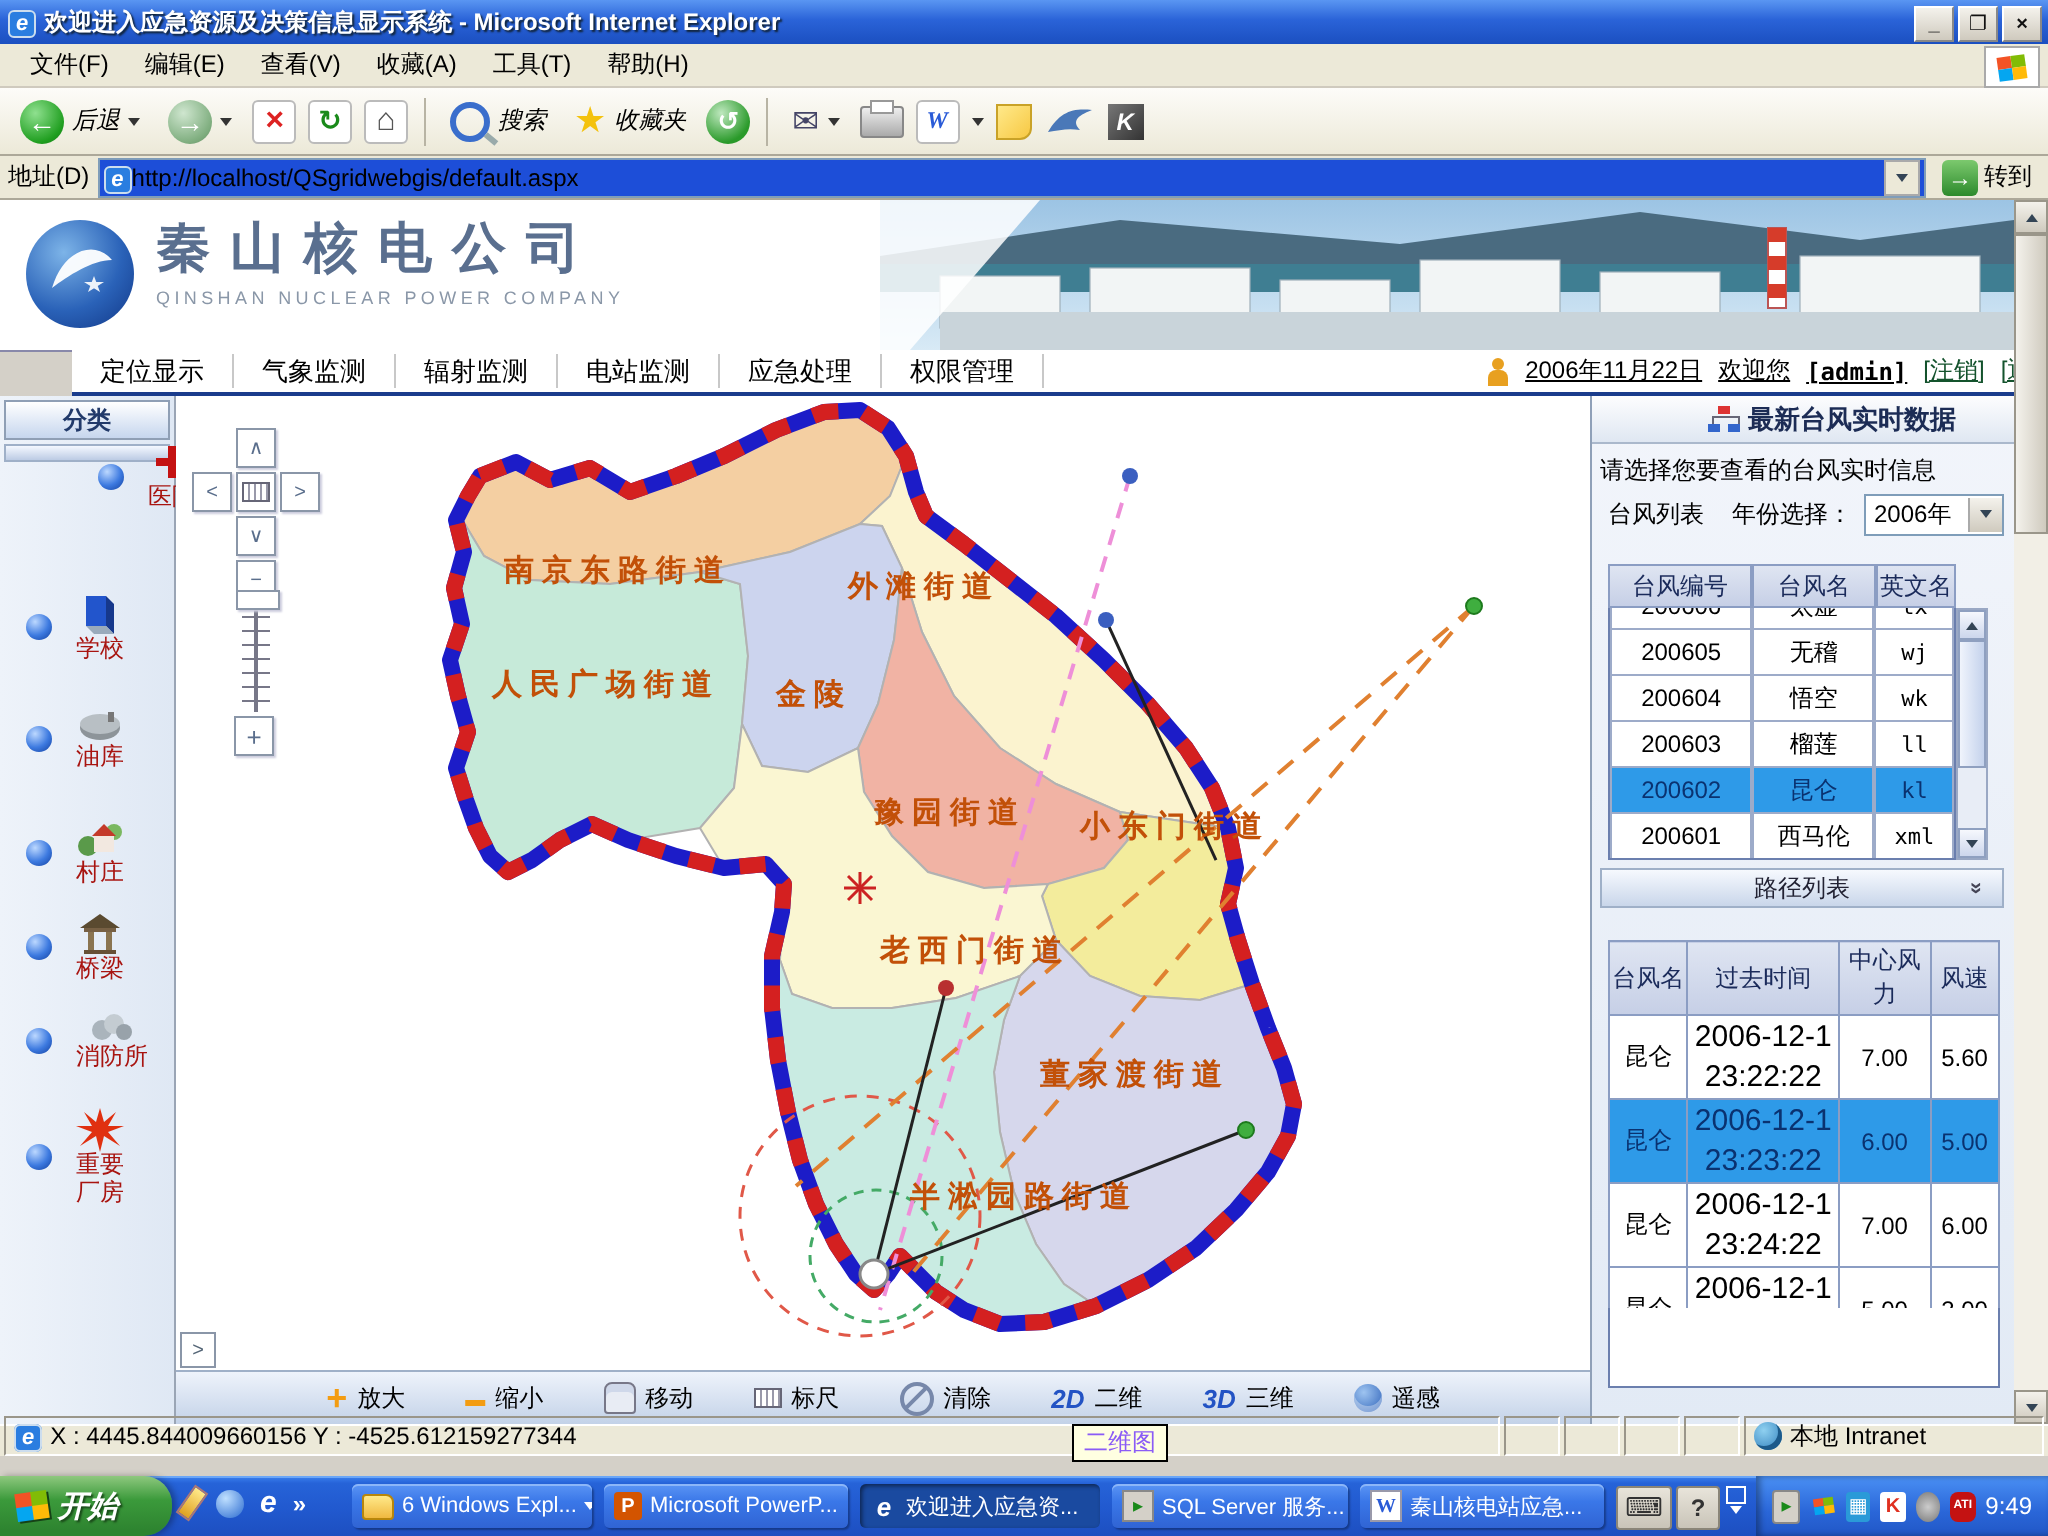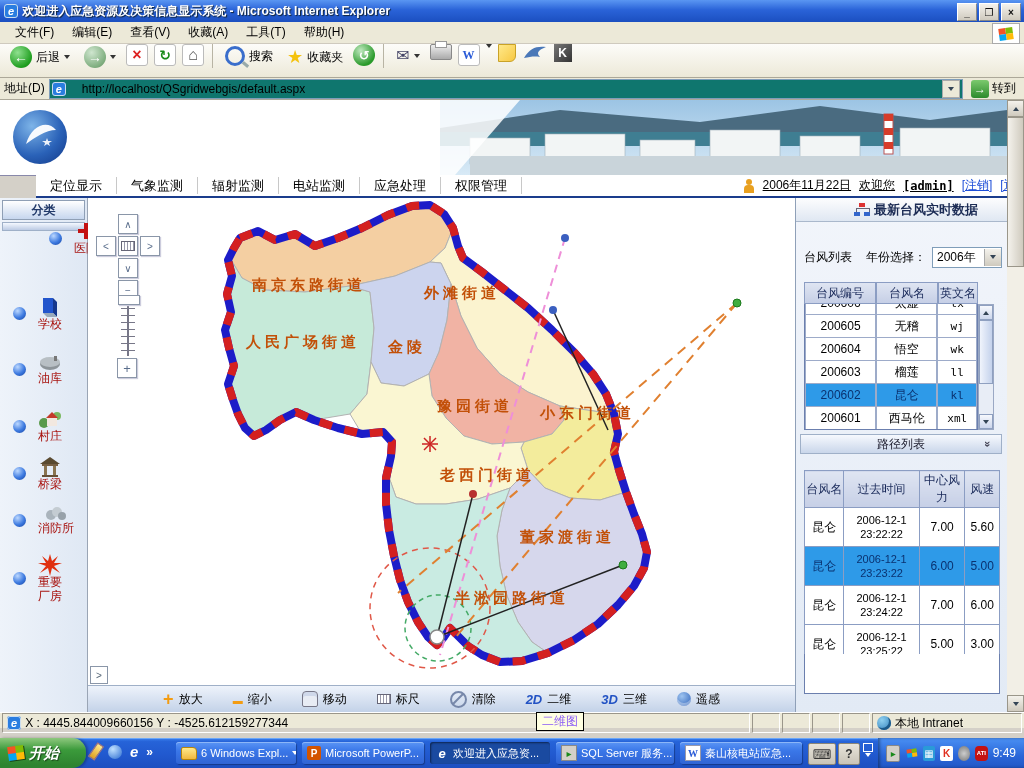--- a/index.html
+++ b/index.html
@@ -22,21 +22,21 @@
   .menubar{left:0;top:22px;width:1024px;height:22px;background:#ece9d8;border-bottom:1px solid #cfcabe;
     display:flex;align-items:center;padding-left:6px;box-sizing:border-box;color:#000;}
   .menubar .mi{padding:2px 9px;cursor:default;}
   .winflag{position:absolute;right:4px;top:1px;width:26px;height:19px;background:#fff;border:1px solid #aaa;
     display:flex;align-items:center;justify-content:center;}
   .flaggrid{width:14px;height:12px;display:grid;grid-template-columns:7px 7px;grid-template-rows:6px 6px;transform:rotate(-8deg);}
   .flaggrid i:nth-child(1){background:#f35325;}.flaggrid i:nth-child(2){background:#81bc06;}
   .flaggrid i:nth-child(3){background:#05a6f0;}.flaggrid i:nth-child(4){background:#ffba08;}
   
   .toolbar{left:0;top:44px;width:1024px;height:34px;background:linear-gradient(180deg,#fdfcf9,#ece9d8);
-    border-bottom:1px solid #aca899;display:flex;align-items:flex-start;gap:6px;padding:0 6px;box-sizing:border-box;}
+    border-bottom:1px solid #aca899;display:flex;align-items:center;gap:6px;padding:0 6px;box-sizing:border-box;font-style:italic;}
   .tbtn{display:flex;align-items:center;gap:4px;padding:2px 4px;color:#000;}
   .sep{width:1px;height:24px;background:#b8b4a4;margin:0 2px;}
   .cir{width:22px;height:22px;border-radius:50%;display:flex;align-items:center;justify-content:center;
     color:#fff;font-size:14px;font-weight:bold;}
   .back-c{background:radial-gradient(circle at 35% 30%,#8fe08f,#1f9e1f 70%,#157515);}
   .fwd-c{background:radial-gradient(circle at 35% 30%,#cfe6cf,#7fae7f 70%,#5e8a5e);}
   .g-left-arr::before{content:"←";} .g-right-arr::before{content:"→";}
   .sq{width:20px;height:20px;background:#fff;border:1px solid #bbb;border-radius:3px;
     display:flex;align-items:center;justify-content:center;font-weight:bold;}
   .stop-x::before{content:"×";color:#d22;font-size:16px;}
@@ -50,38 +50,38 @@
   .printer{width:20px;height:14px;background:linear-gradient(180deg,#eee,#aaa);border:1px solid #888;border-radius:2px;position:relative;}
   .printer::before{content:"";position:absolute;left:4px;top:-4px;width:10px;height:5px;background:#fff;border:1px solid #999;}
   .word-w::before{content:"W";color:#2a5bd7;font-family:"Liberation Serif",serif;}
   .note{width:16px;height:16px;background:linear-gradient(135deg,#ffe98a,#f7c843);border:1px solid #c9a227;border-bottom-right-radius:6px;}
   .kbox{width:18px;height:18px;background:linear-gradient(135deg,#777,#333);color:#fff;display:flex;align-items:center;justify-content:center;font-weight:bold;}
   .kbox::before{content:"K";}
   .dd{width:0;height:0;border-left:3px solid transparent;border-right:3px solid transparent;border-top:4px solid #333;}
   
   .addressbar{left:0;top:78px;width:1024px;height:22px;background:#ece9d8;display:flex;align-items:center;
     padding:0 4px;box-sizing:border-box;gap:4px;border-bottom:1px solid #aca899;}
-  .urlbox{flex:1;height:18px;background:#0f766e;border:1px solid #7f9db9;display:flex;align-items:center;padding:0 2px;gap:16px;}
+  .urlbox{flex:1;height:18px;background:#1d4ed8;border:1px solid #7f9db9;display:flex;align-items:center;padding:0 2px;gap:0;}
   .urlbox .ddbtn{margin-left:auto;width:16px;height:16px;background:#ece9d8;border:1px solid #aaa;display:flex;align-items:center;justify-content:center;}
   .gobtn{display:flex;align-items:center;gap:3px;padding:0 4px;}
   .goicon{width:18px;height:18px;border-radius:3px;background:linear-gradient(180deg,#7cc96e,#2c8a2c);color:#fff;
     display:flex;align-items:center;justify-content:center;font-weight:bold;}
   .goicon::before{content:"→";}
   
   .banner{left:0;top:100px;width:1007px;height:75px;background:#fff;overflow:hidden;border-bottom:1px solid #88a;}
   .logo-wrap{position:absolute;left:8px;top:6px;display:flex;align-items:center;gap:12px;}
   .company-cn{font-size:27px;font-weight:bold;color:#5a6f8f;letter-spacing:10px;font-family:"Liberation Serif","DejaVu Serif",serif;}
   .company-en{font-size:9px;color:#8a97a8;letter-spacing:2.2px;margin-top:2px;}
   
   .navbar{left:0;top:175px;width:1007px;height:23px;background:#fff;border-bottom:2px solid #1a3c8c;
     display:flex;align-items:center;box-sizing:border-box;margin-left:36px;}
   .navtab{padding:0 14px;border-right:1px solid #c8c8c8;font-size:13px;color:#000;height:17px;display:flex;align-items:center;}
   .userbar{position:absolute;right:12px;top:0;height:21px;display:flex;align-items:center;gap:8px;font-size:12px;text-decoration:underline;}
   .userbar b{font-family:"DejaVu Sans Mono",monospace;}
-  .ulink{color:#1d4ed8;text-decoration:underline;}
+  .ulink{color:#14532d;text-decoration:underline;}
   .person{width:12px;height:14px;position:relative;}
   .person::before{content:"";position:absolute;left:3px;top:0;width:6px;height:6px;border-radius:50%;background:#e8a020;}
   .person::after{content:"";position:absolute;left:1px;top:6px;width:10px;height:8px;border-radius:4px 4px 0 0;background:#e8a020;}
   
   .content{left:0;top:198px;width:1024px;height:514px;background:#fff;}
   
   .sidebar{left:0;top:0;width:88px;height:514px;background:linear-gradient(90deg,#eef3fa,#dfe8f4);
     border-right:1px solid #9aa5b5;box-sizing:border-box;}
   .cat-hdr{margin:2px;height:18px;background:linear-gradient(180deg,#ffffff,#c6d6ee);border:1px solid #8f9fb5;
     display:flex;align-items:center;justify-content:center;color:#223a6a;font-weight:bold;}
@@ -153,37 +153,37 @@
   .tri-up{width:0;height:0;border-left:3px solid transparent;border-right:3px solid transparent;border-bottom:4px solid #345;}
   .tri-down{width:0;height:0;border-left:3px solid transparent;border-right:3px solid transparent;border-top:4px solid #345;}
   .sb-thumb{position:absolute;left:0;top:15px;width:14px;height:64px;background:linear-gradient(90deg,#f0f4fc,#c4d2ec);border:1px solid #8fa0c0;box-sizing:border-box;}
   .pathbar{position:absolute;left:4px;top:236px;width:202px;height:20px;background:linear-gradient(180deg,#f6f9fe,#c9d6ea);
     border:1px solid #9fb0c8;display:flex;align-items:center;justify-content:center;color:#223;box-sizing:border-box;}
   .chev2{position:absolute;right:10px;color:#445;font-weight:bold;transform:rotate(90deg);font-size:11px;}
   .chev2::before{content:"»";}
   .t2{top:272px;width:196px;}
   .t2 td{height:36px;}
   .d1{width:38px;} .d2{width:74px;} .d3{width:44px;} .d4{width:32px;}
-  .twoline{white-space:pre-line;font-size:11px;line-height:1.3;}
+  .twoline{white-space:pre-line;font-size:15px;line-height:1.3;}
   .t2empty{position:absolute;left:8px;top:456px;width:196px;height:40px;background:#fff;border:1px solid #6b7fae;border-top:none;box-sizing:border-box;}
   
   .org-icon{position:absolute;left:58px;top:5px;width:16px;height:14px;}
   .org-icon i{position:absolute;width:6px;height:4px;}
   .org-icon i:nth-child(1){left:5px;top:0;background:#d33;}
   .org-icon i:nth-child(2){left:0;top:9px;background:#36c;}
   .org-icon i:nth-child(3){left:10px;top:9px;background:#36c;}
   .org-icon::after{content:"";position:absolute;left:2px;top:5px;width:12px;height:3px;border:1px solid #667;border-bottom:none;}
   
   .vscroll{left:1007px;top:100px;width:17px;height:612px;background:#f2efe6;}
   .vs-btn{position:absolute;left:0;width:17px;height:17px;background:linear-gradient(180deg,#f4f2ec,#cfcabe);
     border:1px solid #9a968a;display:flex;align-items:center;justify-content:center;box-sizing:border-box;}
   .vs-thumb{position:absolute;left:0;top:17px;width:17px;height:150px;background:linear-gradient(90deg,#f4f2ec,#cfcabe);border:1px solid #9a968a;box-sizing:border-box;}
   
   .statusbar{left:0;top:712px;width:1024px;height:16px;background:#ece9d8;border-top:1px solid #fff;
-    display:flex;align-items:flex-start;padding:0 2px;box-sizing:border-box;gap:2px;}
+    display:flex;align-items:flex-end;padding:0 2px;box-sizing:border-box;gap:2px;}
   .pane{border:1px solid;border-color:#9a968a #fff #fff #9a968a;height:20px;display:flex;align-items:center;padding:0 4px;box-sizing:border-box;gap:4px;}
   .pane.main{flex:1;}
   .pane.mini{width:28px;}
   .pane.zone{width:150px;}
   .tooltip2d{left:536px;top:712px;height:17px;background:#ffffe1;border:1px solid #000;color:#8b5cf6;
     display:flex;align-items:center;padding:0 5px;z-index:60;font-size:12px;}
   .globe2{width:14px;height:14px;border-radius:50%;background:radial-gradient(circle at 35% 30%,#8fd0f0,#2a7ab8);box-shadow:inset -2px -2px 0 #1c5a8a;}
   
   .taskbar{left:0;top:738px;width:1024px;height:30px;
     background:linear-gradient(180deg,#3c82f0 0%,#2663d8 12%,#2159cf 55%,#1d4fc0 100%);
@@ -339,20 +339,27 @@
     <g fill="#d63c2a">
         <rect x="884" y="14" width="9" height="7"></rect>
         <rect x="884" y="28" width="9" height="7"></rect>
         <rect x="884" y="42" width="9" height="7"></rect>
       </g>
     <polygon points="420,0 520,0 455,75 380,75" fill="#ffffff" opacity="0.85"></polygon>
     <circle cx="40" cy="37" r="27" fill="url(#lg)"></circle>
     <path d="M26,44 C32,24 48,20 56,30 C46,30 34,38 26,44 Z" fill="#ffffff" opacity="0.95"></path>
     <path d="M44,46 l3,-8 3,8 -8,-5 h10 z" fill="#ffffff" opacity="0.9"></path>
   </svg>
+  <div class="logo-wrap">
+    <span style="width:58px;"></span>
+    <span>
+      <div class="company-cn">秦山核电公司</div>
+      <div class="company-en">QINSHAN NUCLEAR POWER COMPANY</div>
+    </span>
+  </div>
 </div>
 
 <div class="abs navbar">
   <span class="navtab">定位显示</span>
   <span class="navtab">气象监测</span>
   <span class="navtab">辐射监测</span>
   <span class="navtab">电站监测</span>
   <span class="navtab">应急处理</span>
   <span class="navtab">权限管理</span>
   <span class="userbar">
@@ -554,20 +561,21 @@
 
   <div class="abs rightpanel">
     <div class="rp-hdr">
       <span class="org-icon">
           <i></i>
           <i></i>
           <i></i>
         </span>
       <span style="margin-left:30px;">最新台风实时数据</span>
     </div>
+    <div class="rp-prompt">请选择您要查看的台风实时信息</div>
     <div class="rp-listrow">
       <span>台风列表</span>
       <span style="margin-left:8px;">年份选择：</span>
       <span class="yearsel">
         <span>2006年</span>
         <span class="selarrow">
             <span class="tri-down"></span>
           </span>
       </span>
     </div>

